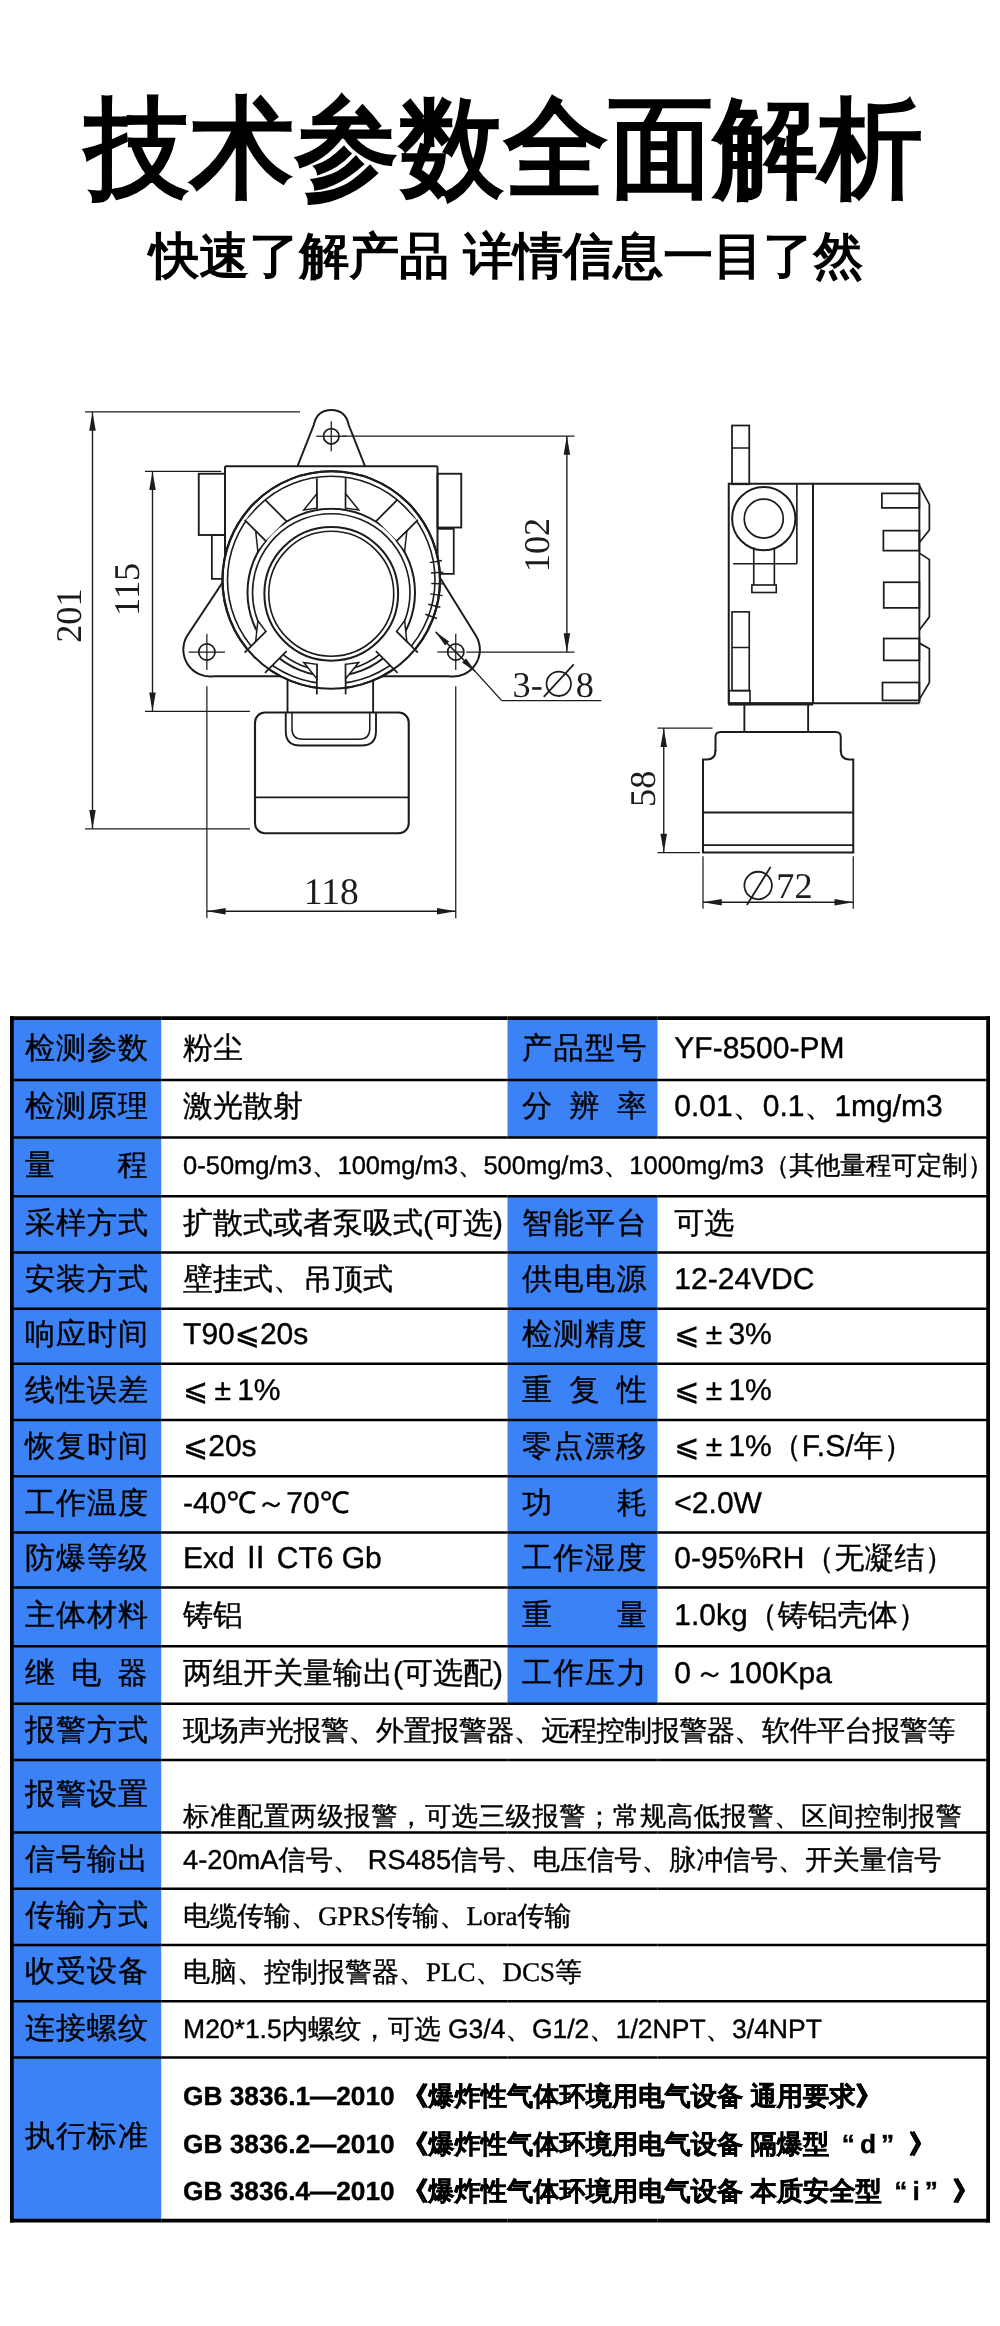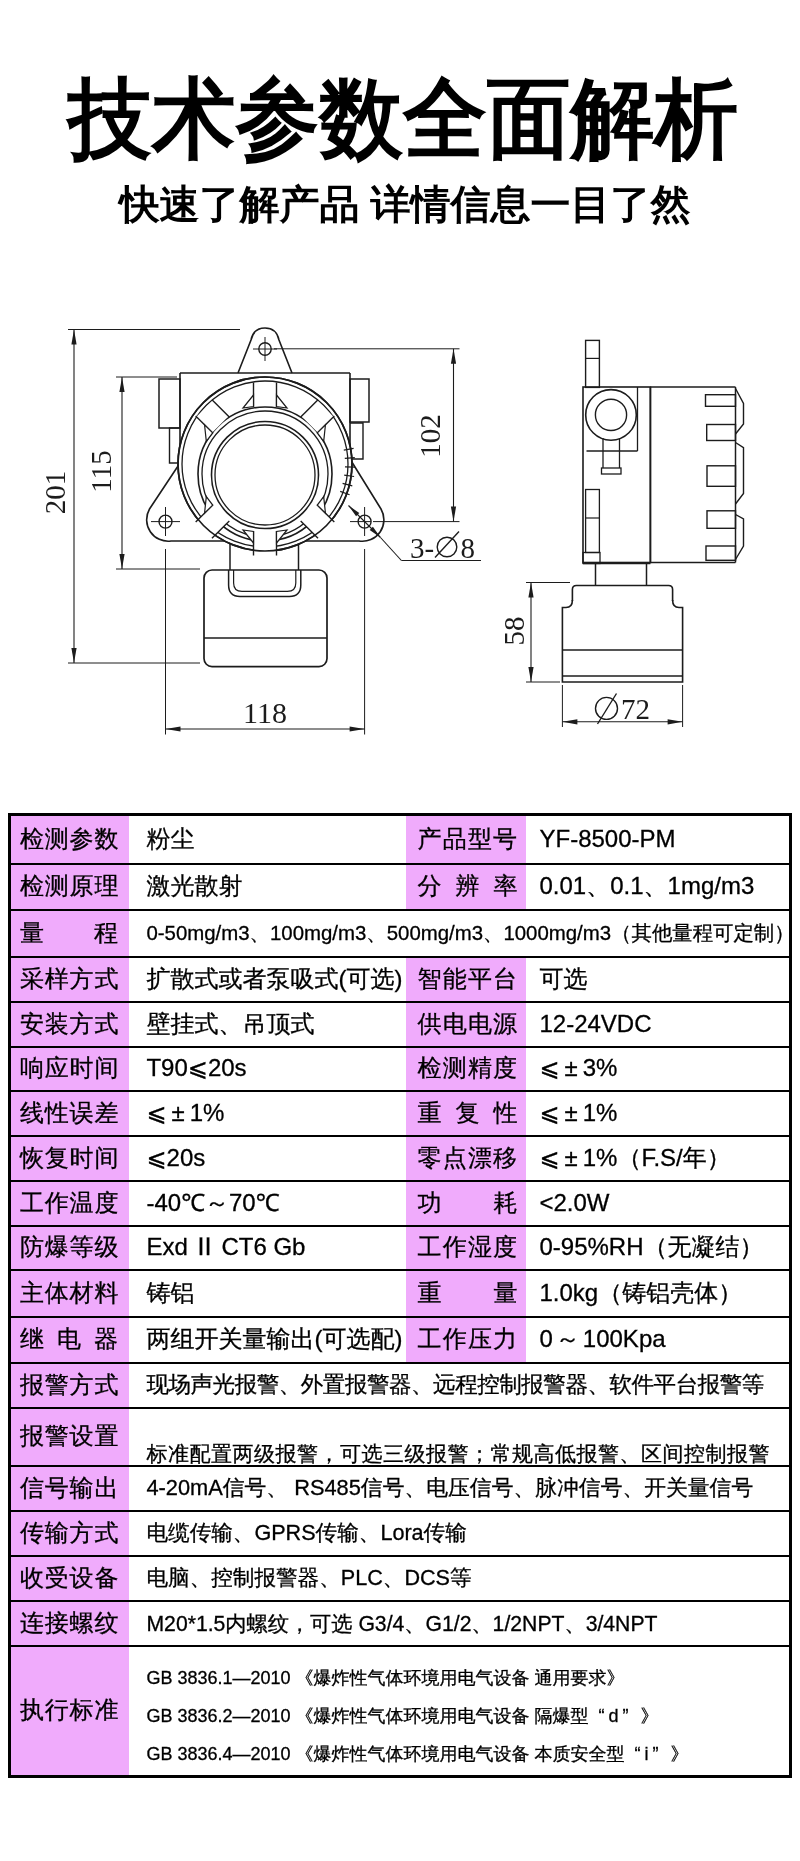--- a/index.html
+++ b/index.html
@@ -6,34 +6,34 @@
 .title{position:absolute;left:3px;top:60px;width:800px;text-align:center;font-size:88px;font-weight:900;white-space:nowrap;transform:scaleX(0.952);transform-origin:400px 0;}
 .subtitle{position:absolute;left:5px;top:177px;width:800px;text-align:center;font-size:40px;font-weight:700;white-space:nowrap;}
 #draw{position:absolute;left:0;top:300px;}
 table{position:absolute;left:8px;top:813px;border-collapse:collapse;table-layout:fixed;width:784px;font-size:24px;font-weight:500;border:3px solid #000;-webkit-text-stroke:0.3px #000;}
 td{border-top:2px solid #000;padding:0;vertical-align:middle;line-height:1.12;}
 td .t{white-space:nowrap;}
 .ck{font-family:sans-serif;}
 .q1{margin-left:10px;margin-right:4px;}
 .q2{margin-left:4px;margin-right:12px;}
 tr.f td{border-top:none;}
-td.l{background:#f0abfc;}
+td.l{background:#3b82f6;}
 td.l .t{margin-left:9px;letter-spacing:0.8px;}
 td.l .j{display:flex;justify-content:space-between;margin-left:9px;width:98px;}
 td.l3 .t{margin-left:11.5px;letter-spacing:1.2px;}
 td.l3 .j{margin-left:11.5px;width:100px;}
 td.v .t{margin-left:17.5px;}
 td.v4 .t{margin-left:13px;}
 .s19 .t{font-size:20.4px;margin-left:17.5px;}
 .s22a .t{font-size:22.5px;margin-left:17.5px;letter-spacing:-0.45px;}
 .s22 .t{font-size:21.8px;margin-left:17.5px;}
 .s21 .t{font-size:21.2px;margin-left:17.5px;}
-.s216 .t{font-size:21.6px;margin-left:17.5px;}
+.s216 .t{font-size:21.6px;margin-left:17.5px;font-family:Liberation Serif, serif;}
 .s215 .t{font-size:21px;margin-left:17.5px;letter-spacing:0.5px;margin-top:33px;}
-.s218 .t{font-size:18px;margin-left:17.5px;}
+.s218 .t{font-size:21px;margin-left:17.5px;font-weight:bold;}
 </style></head>
 <body>
 <div class="title">技术参数全面解析</div>
 <div class="subtitle">快速了解产品 详情信息一目了然</div>
 <svg id="draw" width="800" height="512" viewBox="0 0 800 512" fill="none" stroke="#1c1c1c">
 <path d="M 238,73 L 251,40 Q 253.5,28 265,28 Q 276.5,28 279,40 L 292,73" stroke-width="1.6"></path>
 <circle cx="265.0" cy="49.0" r="6.2" stroke-width="1.4" fill="none"></circle>
 <line x1="253.0" y1="49.0" x2="277.0" y2="49.0" stroke-width="1.0"></line>
 <line x1="265.0" y1="37.0" x2="265.0" y2="61.0" stroke-width="1.0"></line>
 <line x1="180.0" y1="73.0" x2="350.0" y2="73.0" stroke-width="1.6"></line>

